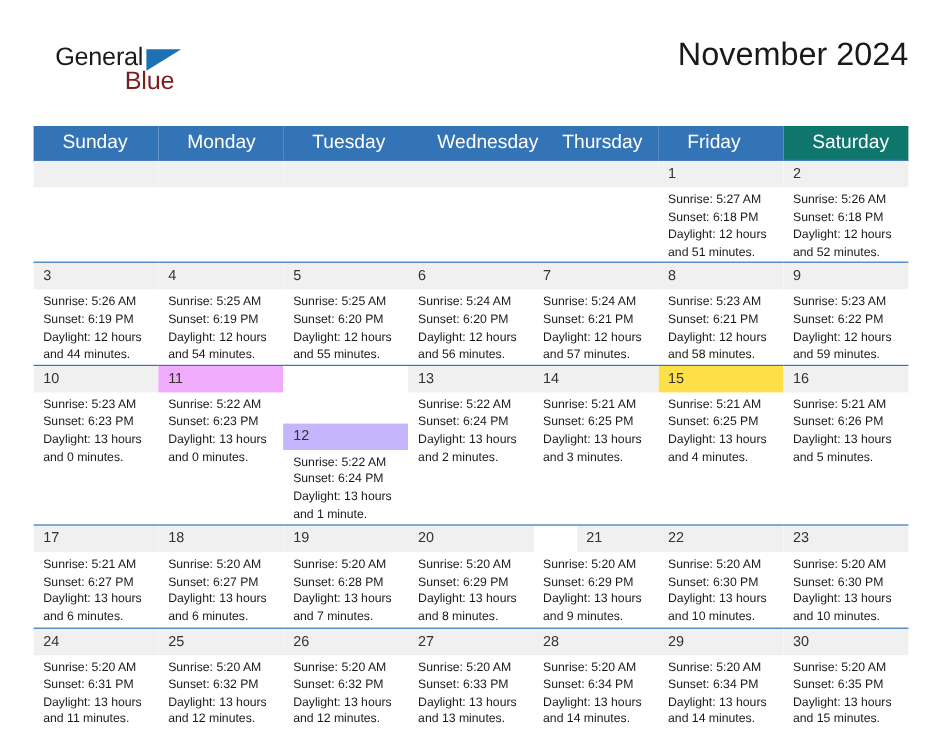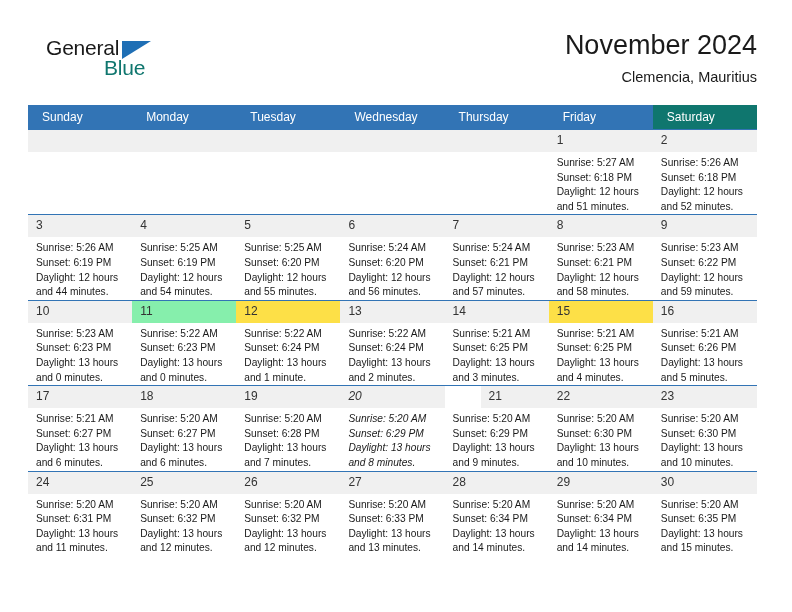--- a/index.html
+++ b/index.html
@@ -90,24 +90,24 @@
     position: absolute;
     left: 28px;
     top: 105px;
     width: 729px;
     border-collapse: collapse;
     table-layout: fixed;
   }
   .calendar th {
     background: #3274b5;
     color: #ffffff;
-    font-size: 12px;
+    font-size: 16px;
     font-weight: normal;
     text-align: left;
-    padding: 5px 0 5px 14px;
+    padding: 5px 0 5px 24px;
     height: 11px;
     border: none;
   }
   .calendar td {
     vertical-align: top;
     padding: 0;
     border-top: 1.6px solid #3274b5;
     height: 84px;
     background: #ffffff;
   }
@@ -133,26 +133,25 @@
 </head>
 <body>
 
 <div id="page">
 
   <div class="header">
 
     <div class="logo">
       <span class="logo-general">General</span>
       <span class="logo-tri" style="border-left-color: rgb(31, 111, 181);"></span>
-      <span class="logo-blue" style="color: #0f766e;">Blue</span>
+      <span class="logo-blue" style="color: #7f1d1d;">Blue</span>
     </div>
 
     <div class="title-block">
       <div class="cal-title">November 2024</div>
-      <div class="cal-sub">Clemencia, Mauritius</div>
     </div>
 
   </div>
 
   <table class="calendar">
     <thead>
       <tr>
         <th style="background: rgb(50, 116, 181);">Sunday</th>
         <th style="background: rgb(50, 116, 181);">Monday</th>
         <th style="background: rgb(50, 116, 181);">Tuesday</th>
@@ -267,30 +266,30 @@
           <td style="border-top-color: rgb(50, 116, 181);">
             <div class="daynum" style="background: rgb(240, 240, 240);">10</div>
             <div class="info">
               <div>Sunrise: 5:23 AM</div>
               <div>Sunset: 6:23 PM</div>
               <div>Daylight: 13 hours</div>
               <div>and 0 minutes.</div>
             </div>
           </td>
           <td style="border-top-color: rgb(50, 116, 181);">
-            <div class="daynum" style="background: #86efac;">11</div>
+            <div class="daynum" style="background: #f0abfc;">11</div>
             <div class="info">
               <div>Sunrise: 5:22 AM</div>
               <div>Sunset: 6:23 PM</div>
               <div>Daylight: 13 hours</div>
               <div>and 0 minutes.</div>
             </div>
           </td>
           <td style="border-top-color: rgb(50, 116, 181);">
-            <div class="daynum" style="background: #fde047;">12</div>
+            <div class="daynum" style="background: #c4b5fd; margin-top: 48px;">12</div>
             <div class="info">
               <div>Sunrise: 5:22 AM</div>
               <div>Sunset: 6:24 PM</div>
               <div>Daylight: 13 hours</div>
               <div>and 1 minute.</div>
             </div>
           </td>
           <td style="border-top-color: rgb(50, 116, 181);">
             <div class="daynum" style="background: rgb(240, 240, 240);">13</div>
             <div class="info">
@@ -349,21 +348,21 @@
           </td>
           <td style="border-top-color: rgb(50, 116, 181);">
             <div class="daynum" style="background: rgb(240, 240, 240);">19</div>
             <div class="info">
               <div>Sunrise: 5:20 AM</div>
               <div>Sunset: 6:28 PM</div>
               <div>Daylight: 13 hours</div>
               <div>and 7 minutes.</div>
             </div>
           </td>
-          <td style="border-top-color: rgb(50, 116, 181); font-style: italic;">
+          <td style="border-top-color: rgb(50, 116, 181);">
             <div class="daynum" style="background: rgb(240, 240, 240);">20</div>
             <div class="info">
               <div>Sunrise: 5:20 AM</div>
               <div>Sunset: 6:29 PM</div>
               <div>Daylight: 13 hours</div>
               <div>and 8 minutes.</div>
             </div>
           </td>
           <td style="border-top-color: rgb(50, 116, 181);">
             <div class="daynum" style="background: rgb(240, 240, 240); margin-left: 36px;">21</div>

